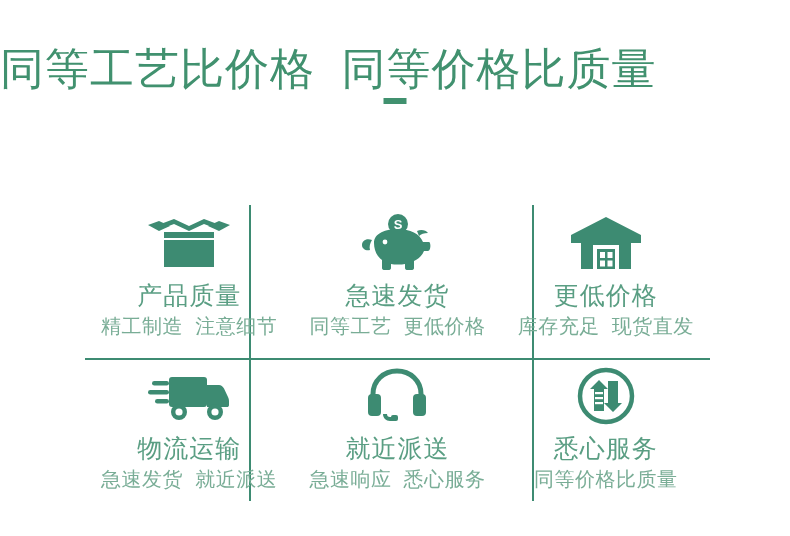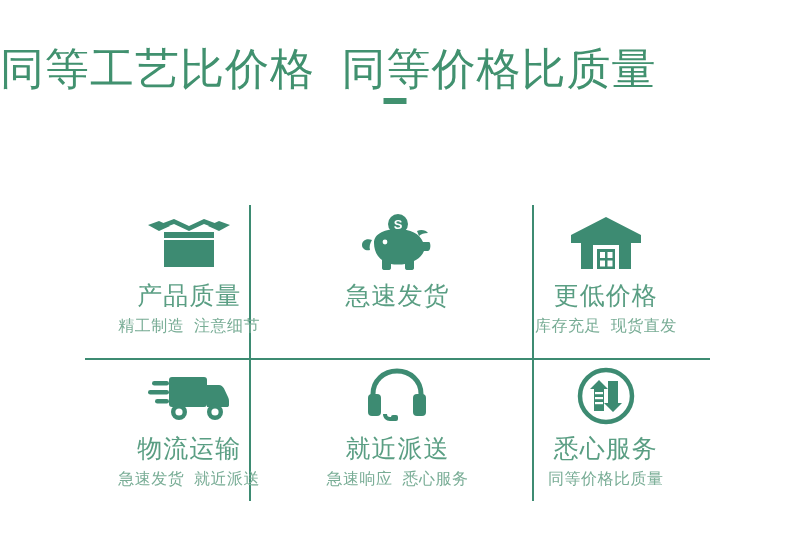--- a/index.html
+++ b/index.html
@@ -97,21 +97,21 @@
     margin-top: 6px;
     font-size: 25px;
     line-height: 30px;
     color: #5a9e83;
     font-weight: 500;
     letter-spacing: 1px;
     white-space: nowrap;
   }
   .card-sub {
     margin-top: 6px;
-    font-size: 16px;
+    font-size: 20px;
     line-height: 20px;
     color: #79ad96;
     letter-spacing: 0.5px;
     white-space: pre;
   }
 </style>
 </head>
 <body>
 
 <div class="page">
@@ -150,20 +150,21 @@
             <circle cx="38" cy="11" r="10"></circle>
             <path d="M14 30 C14 20 26 16 38 16 C50 16 60 21 63 29 L69 29 C71 29 71 38 68 38 L64 38 C62 43 58 46 54 48 L54 55 C54 56.5 52.8 57 51.5 57 L47.5 57 C46.2 57 45 56.5 45 55 L45 51 C43 51.4 41 51.6 38 51.6 C35 51.6 33 51.4 31 51 L31 55 C31 56.5 29.8 57 28.5 57 L24.5 57 C23.2 57 22 56.5 22 55 L22 47 C17 43.6 14 37 14 30 Z"></path>
             <path d="M12 27 C6 25 2 28 2 32 C2 36 6 38 10 37 C9 34 10 30 12 27 Z"></path>
             <path d="M57 18 C61 16 66 17 68 20 C64 20 61 21 59 23 Z"></path>
           </g>
           <circle cx="25" cy="29" r="2.4" fill="#ffffff"></circle>
           <text x="38" y="16" font-family="'Liberation Sans', sans-serif" font-size="13" font-weight="bold" fill="#ffffff" text-anchor="middle">S</text>
         </svg>
       </div>
       <div class="card-title">急速发货</div>
+      <div class="card-sub">同等工艺  更低价格</div>
     </div>
 
     <div class="cell">
       <div class="icon-wrap">
         <svg width="74" height="56" viewBox="0 0 74 56">
           <g fill="#3d8b72">
             <polygon points="37,2 72,20 72,28 62,28 62,54 50,54 50,30 24,30 24,54 12,54 12,28 2,28 2,20"></polygon>
             <rect x="28" y="34" width="18" height="20"></rect>
           </g>
           <g fill="#ffffff">

